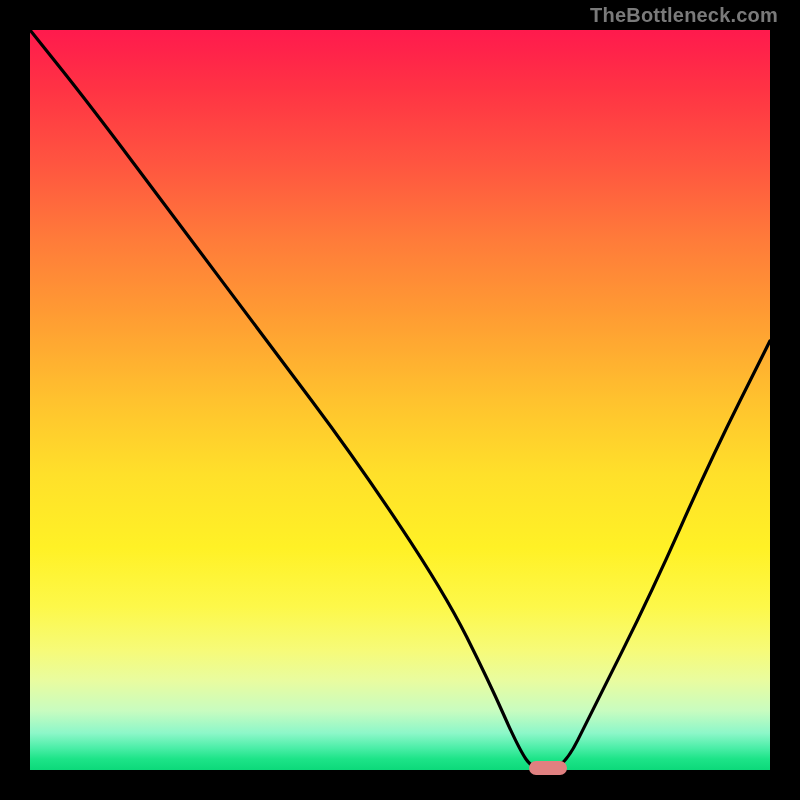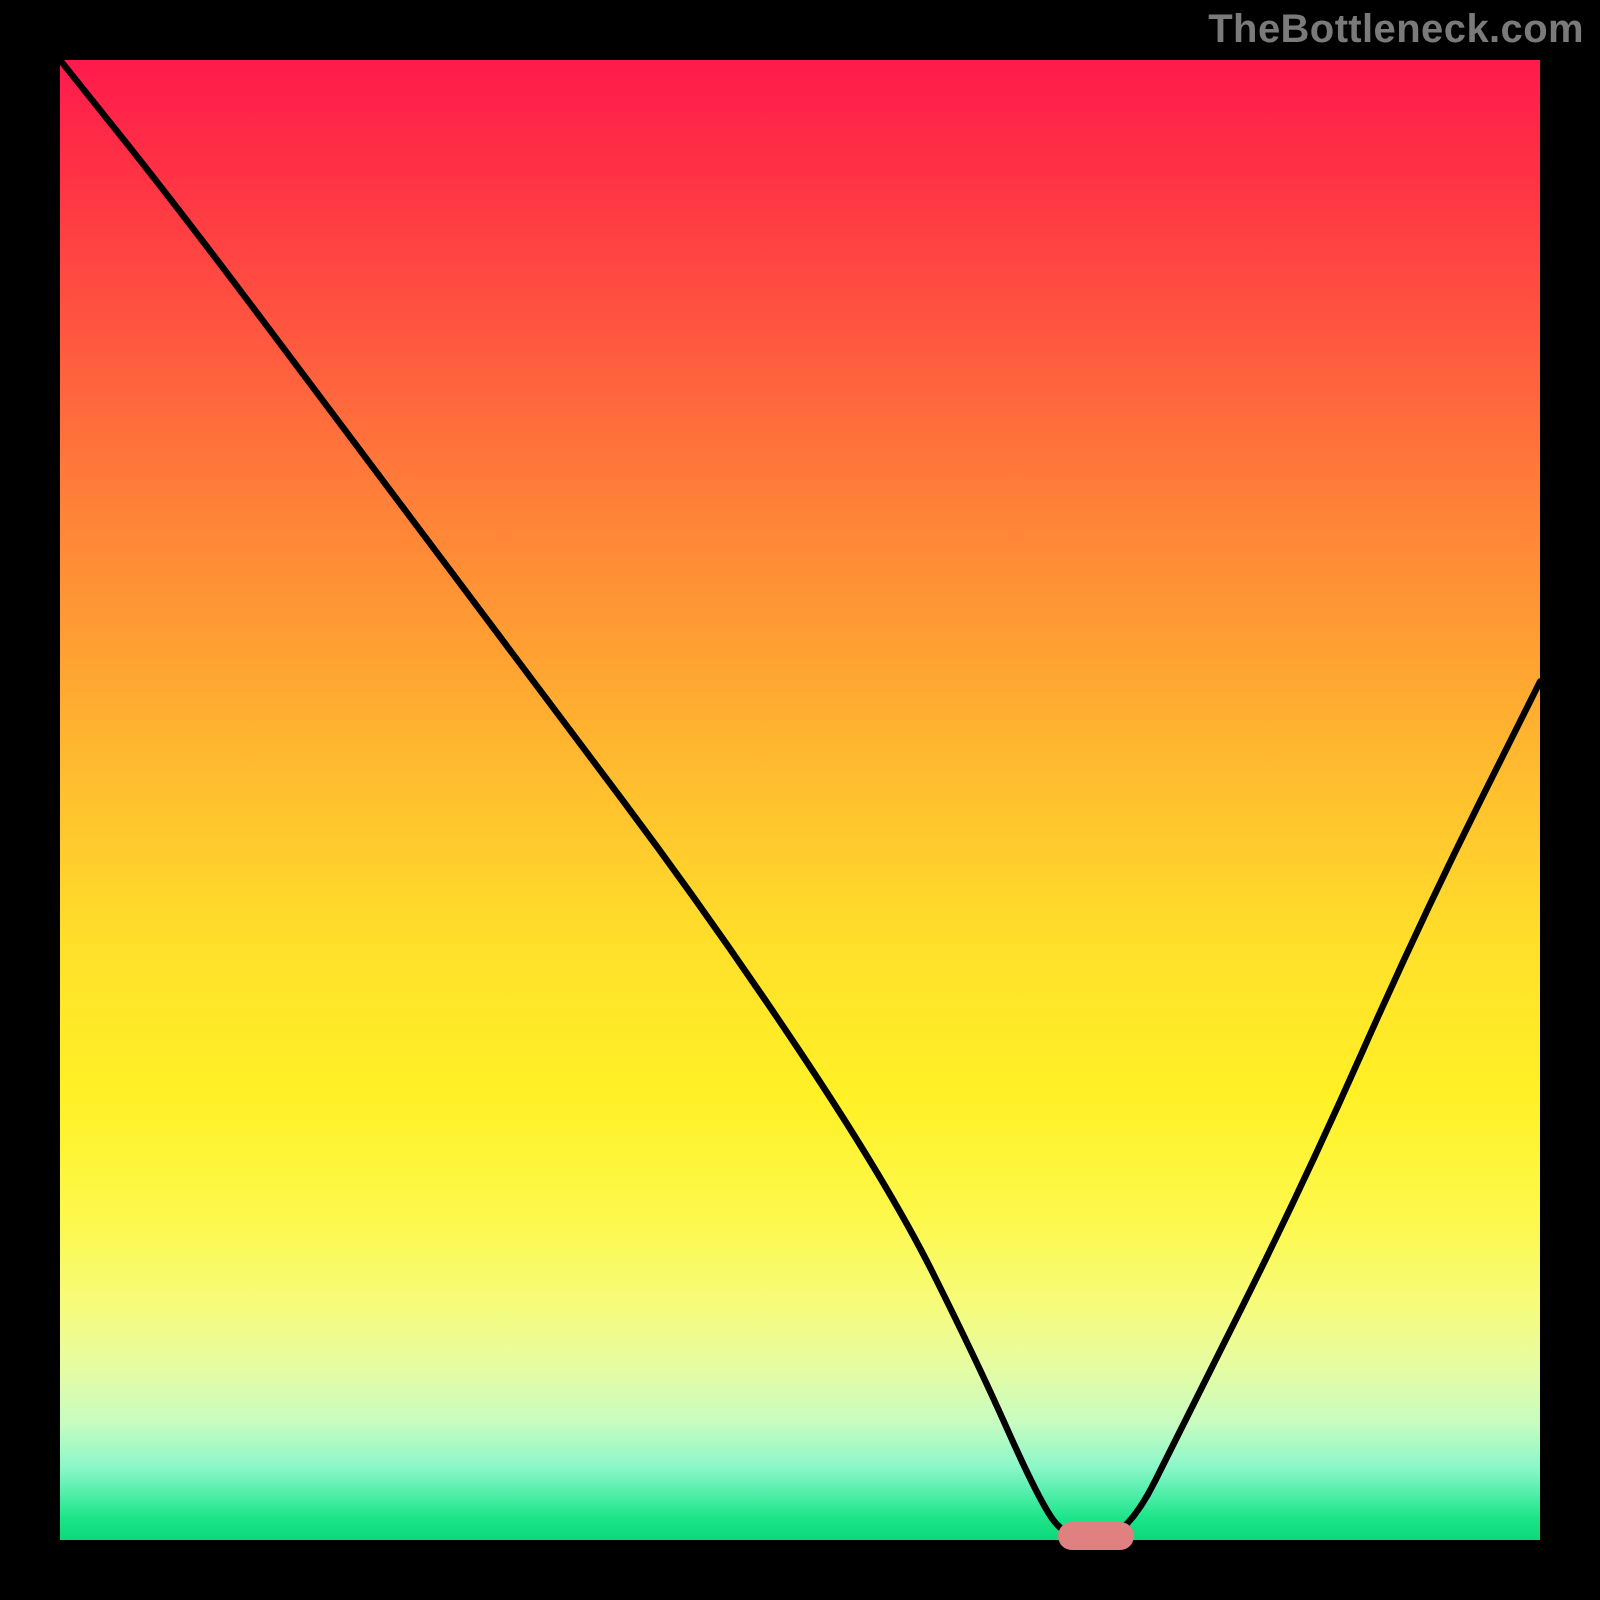--- a/index.html
+++ b/index.html
@@ -52,21 +52,21 @@
   .marker {
     position: absolute;
     width: 38px;
     height: 14px;
     background: #e08080;
     border-radius: 7px;
   }
   .watermark {
     position: absolute;
     top: 4px;
-    right: 8px;
+    right: 22px;
     font-family: Arial, Helvetica, sans-serif;
     font-size: 20px;
     font-weight: bold;
     color: #7a7a7a;
     letter-spacing: 0.2px;
   }
 </style>
 </head>
 <body>
 

